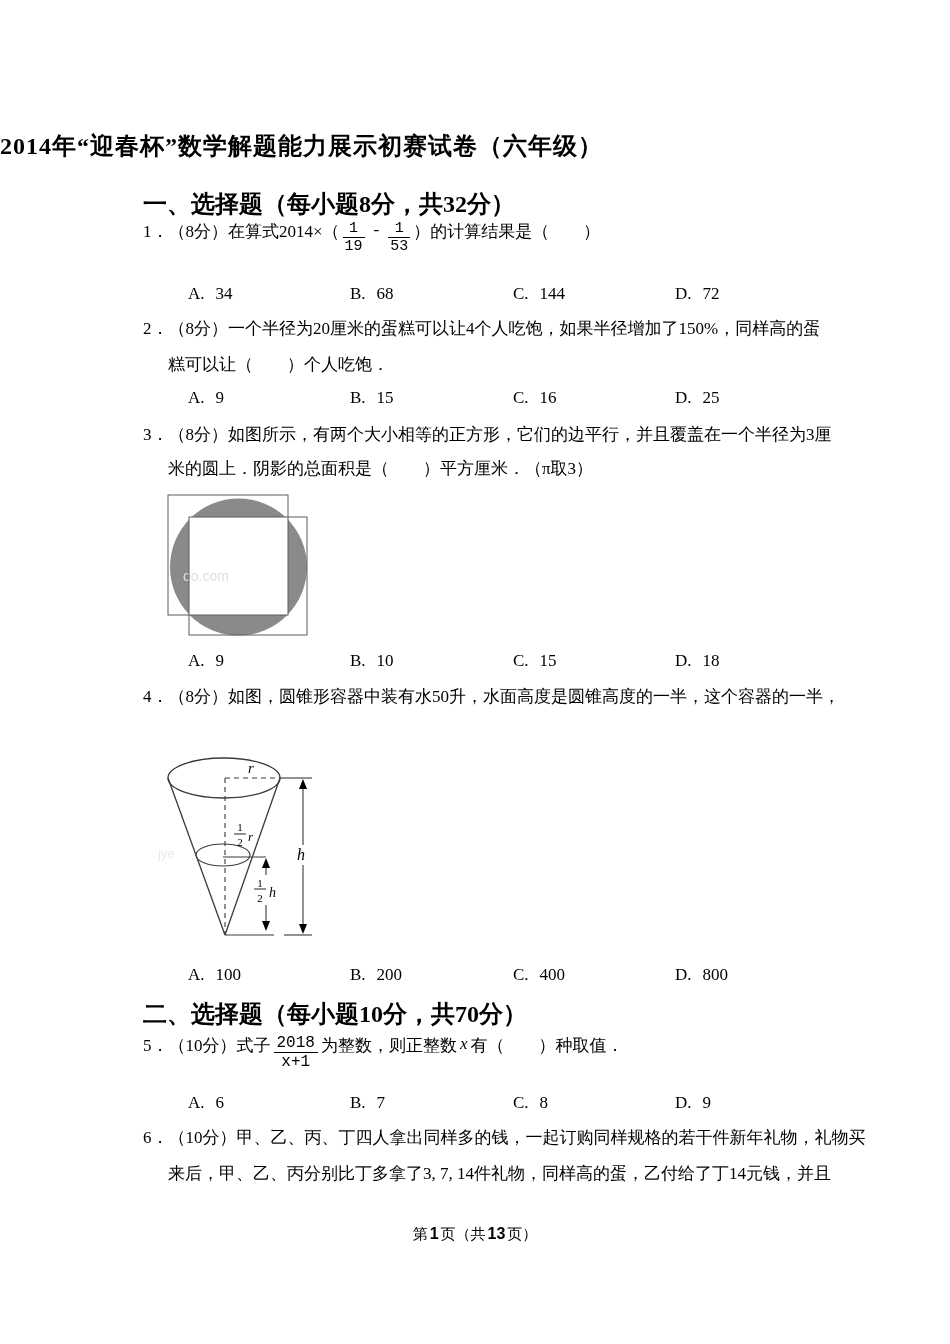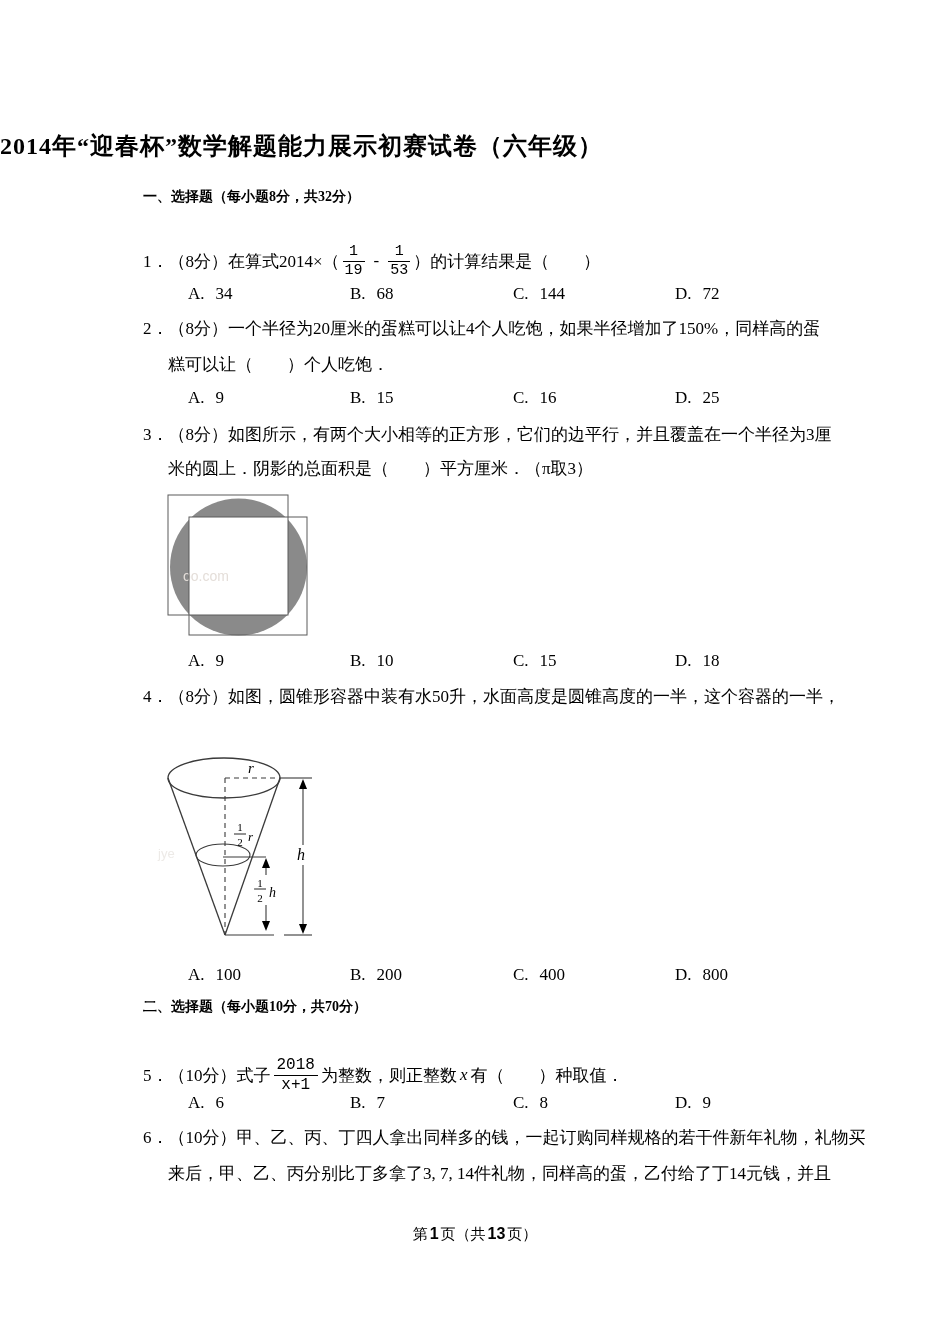--- a/index.html
+++ b/index.html
@@ -1,23 +1,23 @@
 <!DOCTYPE html>
 <html><head>
 <meta charset="utf-8">
 <style>
   html,body{margin:0;padding:0;background:#ffffff;}
   .page{position:relative;width:950px;height:1344px;background:#ffffff;
         font-family:"Liberation Serif","DejaVu Serif",serif;color:#000;overflow:hidden;}
   .title{position:absolute;top:130px;left:0;width:100%;margin:0;
          font-size:24px;font-weight:700;letter-spacing:1px;}
-  .sec{position:absolute;left:143px;font-size:14px;font-weight:700;white-space:nowrap;}
+  .sec{position:absolute;left:143px;font-size:24px;font-weight:700;white-space:nowrap;}
   .qline{position:absolute;left:143px;font-size:17px;white-space:nowrap;}
   .cont{left:168px;}
-  .flexline{display:flex;align-items:center;height:50px;margin-top:16px;}
+  .flexline{display:flex;height:50px;}
   .frac{display:inline-block;vertical-align:middle;text-align:center;
         font-family:"Liberation Mono","DejaVu Sans Mono",monospace;
         font-size:15px;line-height:1.15;margin:0 3px;}
   .frac .num{display:block;border-bottom:1.2px solid #000;padding:0 3px;}
   .frac .den{display:block;padding:0 2px;}
   .frac-lg{font-size:16px;}
   .minus{margin:0 6px;}
   .options{position:absolute;left:168px;height:24px;font-size:17px;}
   .opt{position:absolute;top:0;white-space:nowrap;margin-left:20px;}
   .opt .letter{margin-right:11px;}

